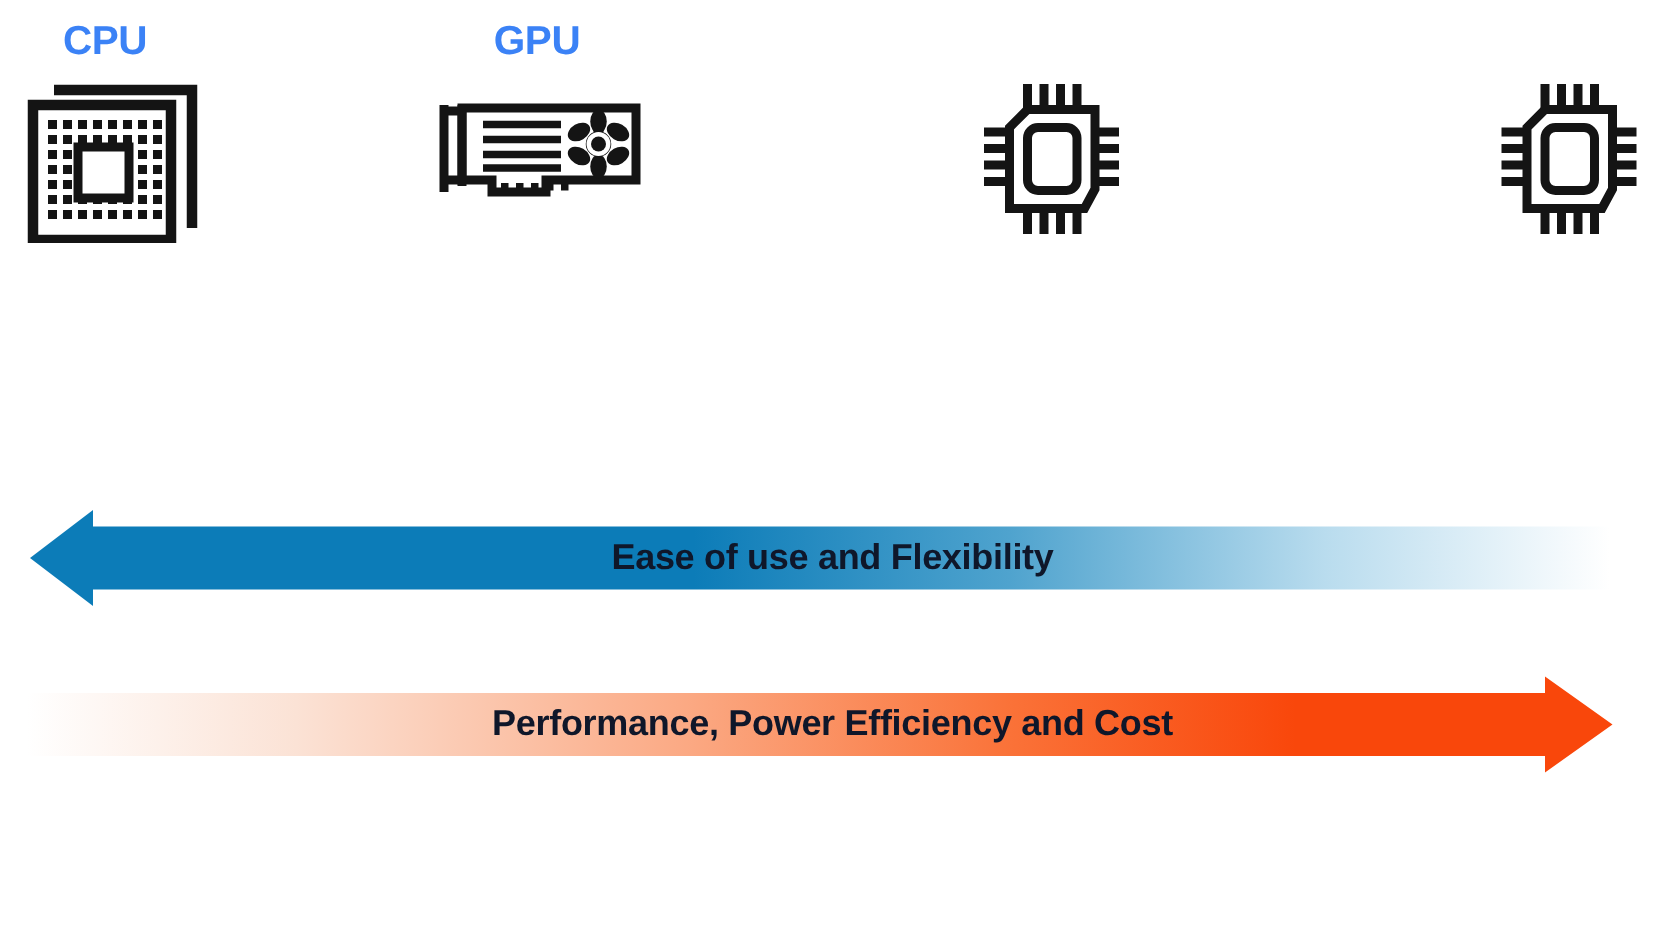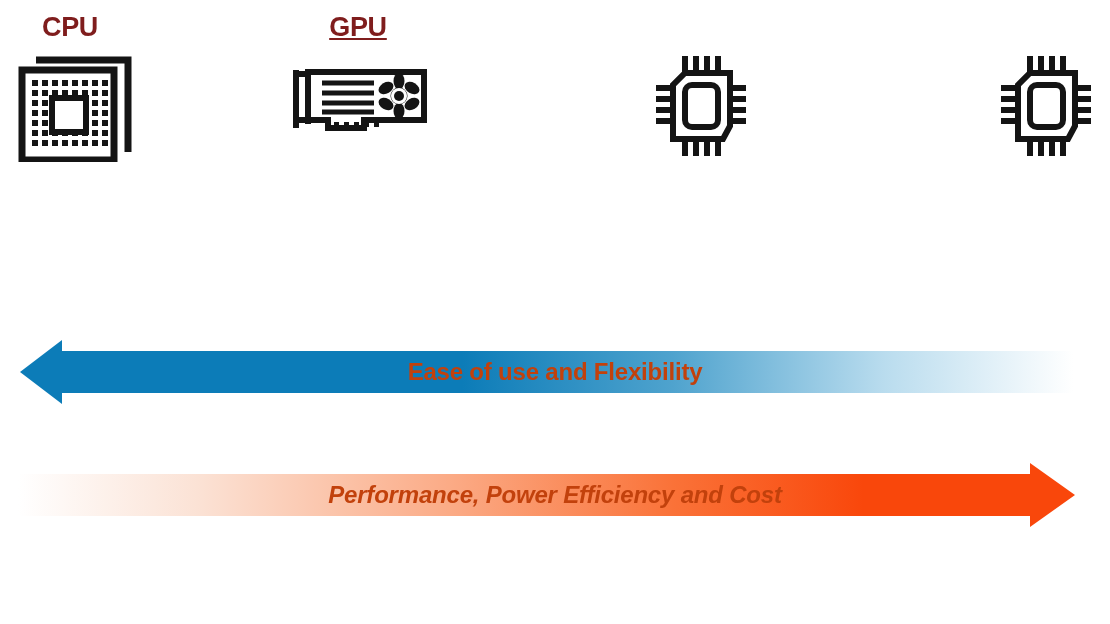--- a/index.html
+++ b/index.html
@@ -18,21 +18,21 @@
     overflow: hidden;
   }
 
   
   .col-label {
     position: absolute;
     font-family: "Liberation Sans", sans-serif;
     font-weight: bold;
     font-size: 27px;
     line-height: 1;
-    color: #7f1d1d;
+    color: #3b82f6;
     letter-spacing: -0.3px;
     white-space: nowrap;
     text-align: center;
   }
 
   
   .icon-box {
     position: absolute;
   }
   .icon-box svg {
@@ -48,21 +48,21 @@
   .arrow-svg {
     display: block;
   }
   .arrow-text {
     position: absolute;
     top: 0;
     width: 1110px;
     text-align: center;
     font-family: "Liberation Sans", sans-serif;
     font-weight: bold;
-    color: #c2410c;
+    color: #0f172a;
     white-space: nowrap;
     pointer-events: none;
   }
   #blue-arrow-text {
     font-size: 24px;
     line-height: 44px;
     letter-spacing: -0.2px;
   }
   #orange-arrow-text {
     font-size: 24px;
@@ -129,21 +129,21 @@
           <rect x="56" y="88" width="6" height="6"></rect>
           <rect x="66" y="88" width="6" height="6"></rect>
           <rect x="76" y="88" width="6" height="6"></rect>
           <rect x="86" y="88" width="6" height="6"></rect>
       </g>
 
       <rect x="36" y="46" width="34" height="34" fill="none" stroke="#141414" stroke-width="6"></rect>
     </svg>
   </div>
 
-  <div class="col-label" style="left:298px; top:14px; width:120px;text-decoration:underline;">GPU</div>
+  <div class="col-label" style="left:298px; top:14px; width:120px;">GPU</div>
 
   <div class="icon-box" style="left:290px; top:66px;">
     <svg width="140" height="72" viewBox="0 0 140 72" xmlns="http://www.w3.org/2000/svg">
 
       <path d="M6 4 V62" fill="none" stroke="#141414" stroke-width="6"></path>
       <path d="M6 8 H20" fill="none" stroke="#141414" stroke-width="6"></path>
       <path d="M6 54 H20" fill="none" stroke="#141414" stroke-width="6"></path>
       <path d="M18 4 V58" fill="none" stroke="#141414" stroke-width="6"></path>
 
       <path d="M18 6 H134 V54 H74 V62 H38 V54 H18 Z" fill="none" stroke="#141414" stroke-width="6"></path>
@@ -248,21 +248,21 @@
           <stop offset="0.82" stop-color="#B9DCEE"></stop>
           <stop offset="1.00" stop-color="#FFFFFF"></stop>
         </linearGradient>
       </defs>
 
       <path d="M1073 11 H62 V0 L20 32 L62 64 V53 H1073 Z" fill="url(#blueGrad)"></path>
     </svg>
     <div class="arrow-text" id="blue-arrow-text" style="top:10px;">Ease of use and Flexibility</div>
   </div>
 
-  <div class="arrow-row" style="top:462px; height:66px;font-style:italic;">
+  <div class="arrow-row" style="top:450px; height:66px;">
     <svg class="arrow-svg" width="1110" height="66" viewBox="0 0 1110 66" xmlns="http://www.w3.org/2000/svg">
       <defs>
         <linearGradient id="orangeGrad" x1="0" y1="0" x2="1" y2="0">
           <stop offset="0.00" stop-color="#FFFFFF"></stop>
           <stop offset="0.17" stop-color="#FBE2D5"></stop>
           <stop offset="0.42" stop-color="#FBA882"></stop>
           <stop offset="0.62" stop-color="#FA7238"></stop>
           <stop offset="0.80" stop-color="#F9470B"></stop>
           <stop offset="1.00" stop-color="#F9470B"></stop>
         </linearGradient>

